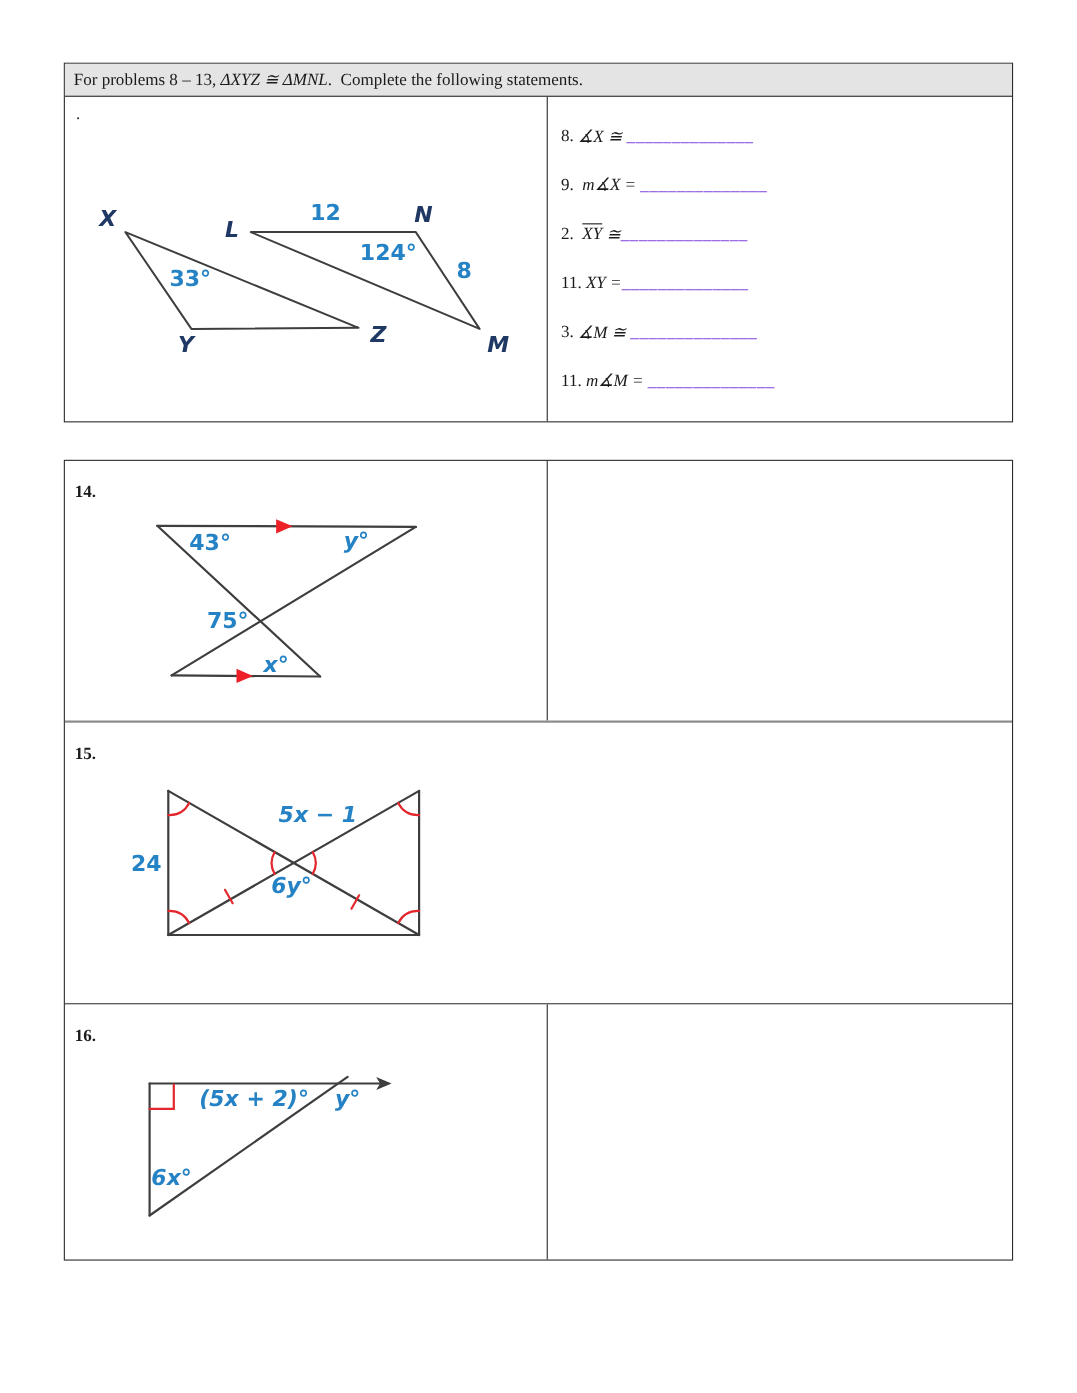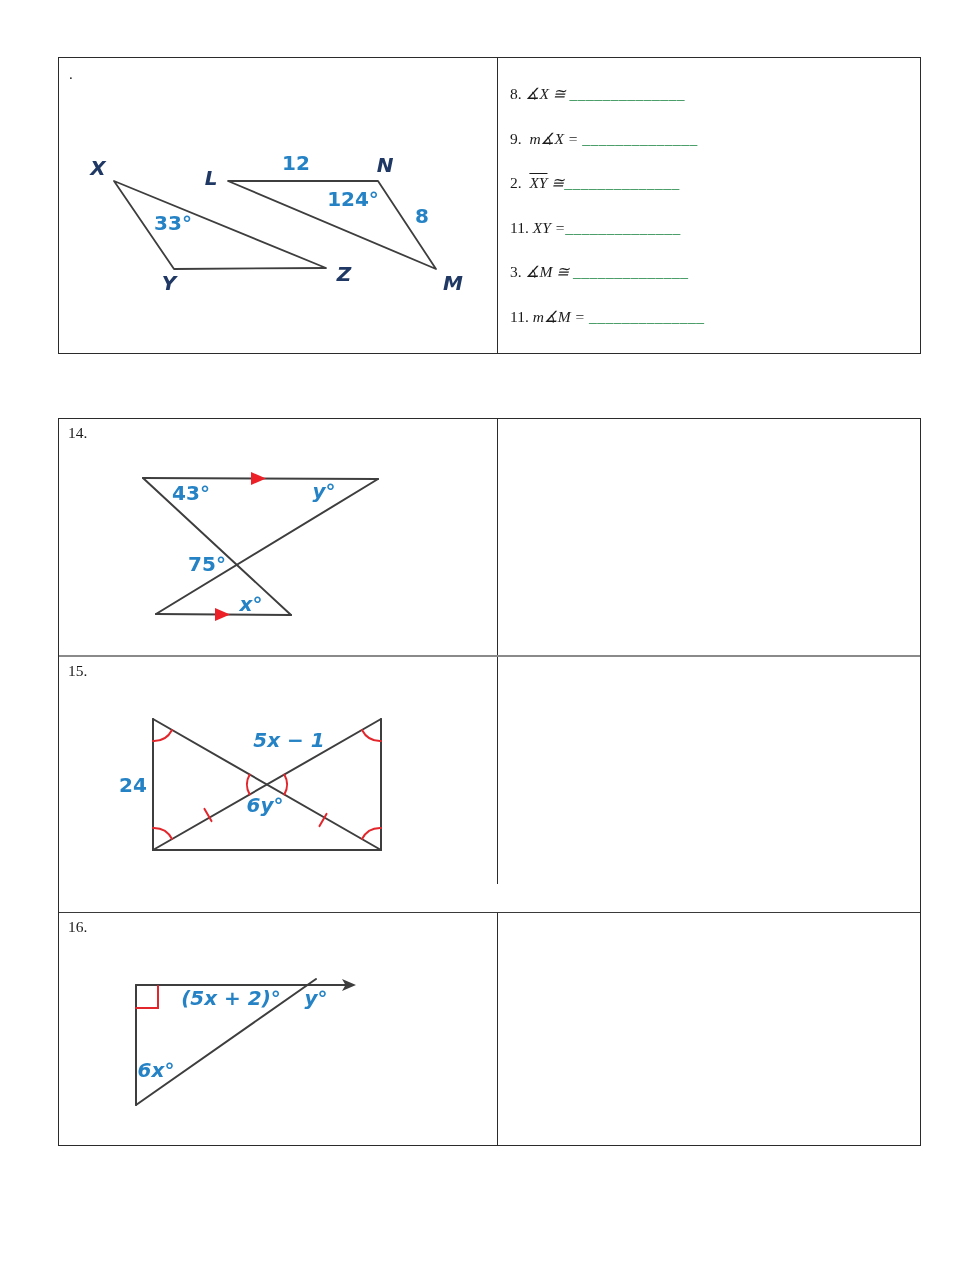--- a/index.html
+++ b/index.html
@@ -10,44 +10,46 @@
   .tbl{position:absolute;left:58px;width:861px;border:1px solid #2b2b2b;background:#fff;}
   .hdr{
     height:29px;background:#e4e4e4;border-bottom:1px solid #2b2b2b;
     display:flex;align-items:center;padding-left:8px;font-size:15.5px;white-space:pre;
   }
   .hdr .it{font-style:italic;}
   .body-row{display:flex;}
   .cell-l{width:438px;border-right:1px solid #2b2b2b;position:relative;}
   .cell-r{flex:1;position:relative;}
   .dot{position:absolute;left:10px;top:8px;font-size:15px;}
-  .probnum{position:absolute;left:9px;top:5px;font-size:15.5px;}
+  .probnum{position:absolute;left:9px;top:20px;font-size:15.5px;font-weight:bold;}
   .plist{padding:14px 0 0 12px;}
   .p-row{height:44.5px;display:flex;align-items:center;font-size:15.5px;white-space:pre;}
   .p-math,.p-ol{font-style:italic;}
   .p-ol{text-decoration:overline;}
-  .p-blank{letter-spacing:0.5px;color:#15803d;}
+  .p-blank{letter-spacing:0.5px;color:#6d28d9;}
   .row2{display:flex;position:relative;}
   .sep-thick{border-top:2px solid #8a8a8a;}
   .sep-thin{border-top:1px solid #3a3a3a;}
   svg{position:absolute;left:0;top:0;}
   svg text{font-family:"DejaVu Sans", sans-serif;}
   .vtx{fill:#1f3864;font-size:20px;font-style:italic;font-weight:bold;}
   .meas{fill:#2583c5;font-size:20px;font-weight:bold;}
   .measit{fill:#2583c5;font-size:20px;font-weight:bold;font-style:italic;}
   .geoline{stroke:#3e3e3e;stroke-width:2;fill:none;stroke-linecap:round;stroke-linejoin:round;}
   .geoline-thin{stroke:#3e3e3e;stroke-width:1.8;fill:none;stroke-linejoin:round;}
   .redmark{stroke:#e2262c;stroke-width:2;fill:none;stroke-linecap:round;}
   .redfill{fill:#ed2028;stroke:none;}
   .blkfill{fill:#3e3e3e;stroke:none;}
 </style>
 </head>
 <body>
 
 <div class="tbl" style="top:57px;">
+  <div class="hdr"><span>For problems 8 – 13, </span><span class="it">ΔXYZ ≅ ΔMNL</span><span>.  Complete the following statements.</span>
+  </div>
   <div class="body-row" style="height:295px;">
     <div class="cell-l">
       <span class="dot">.</span>
       <svg width="438" height="295" viewBox="0 0 438 295">
 
         <polygon class="geoline-thin" points="55,123 115,211 267,210"></polygon>
 
         <polygon class="geoline-thin" points="169,123 319,123 377,211"></polygon>
         <text class="vtx" x="39" y="117" text-anchor="middle">X</text>
         <text class="vtx" x="110" y="232" text-anchor="middle">Y</text>
@@ -88,21 +90,21 @@
         <polygon class="redfill" points="156,189 171,195.5 156,202"></polygon>
         <text class="meas" x="132" y="81" text-anchor="middle">43°</text>
         <text class="measit" x="265" y="79" text-anchor="middle">y°</text>
         <text class="meas" x="148" y="152" text-anchor="middle">75°</text>
         <text class="measit" x="192" y="192" text-anchor="middle">x°</text>
       </svg>
     </div>
     <div class="cell-r"></div>
   </div>
 
-  <div class="row2 sep-thick" style="height:227px;">
+  <div class="row2 sep-thick" style="height:227px;flex-direction:column;">
     <div class="cell-l">
       <span class="probnum">15.</span>
       <svg width="438" height="227" viewBox="0 0 438 227">
         <line class="geoline" x1="94" y1="62" x2="94" y2="193"></line>
         <line class="geoline" x1="322" y1="62" x2="322" y2="193"></line>
         <line class="geoline" x1="94" y1="193" x2="322" y2="193"></line>
         <line class="geoline" x1="94" y1="62" x2="322" y2="193"></line>
         <line class="geoline" x1="94" y1="193" x2="322" y2="62"></line>
         <path class="redmark" d="M94,84 Q107,84.5 113,73"></path>
         <path class="redmark" d="M94,171 Q107,170.5 113,182"></path>

